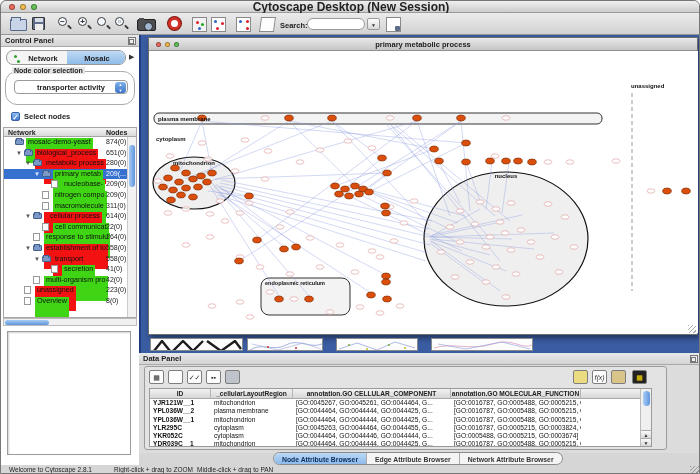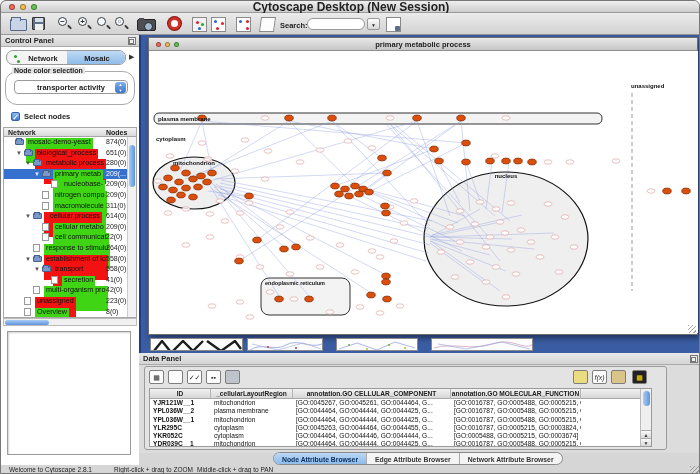--- a/index.html
+++ b/index.html
@@ -240,25 +240,20 @@
           <div class="tree-row">
             <span class="tw-file" style="left: 38px;"></span>
             <span class="tw-chip green" style="left: 49px;">macromolecule</span>
             <span class="tw-count">311(0)</span>
           </div>
           <div class="tree-row">
             <span class="tw-exp" style="left: 21px;">▼</span>
             <span class="tw-folder" style="left: 29px;"></span>
             <span class="tw-chip red" style="left: 40px; padding-left: 6px;">cellular process</span>
             <span class="tw-count">614(0)</span>
-          </div>
-          <div class="tree-row">
-            <span class="tw-file" style="left: 38px;"></span>
-            <span class="tw-chip green" style="left: 49px;">cellular metabo</span>
-            <span class="tw-count">209(0)</span>
           </div>
           <div class="tree-row">
             <span class="tw-file" style="left: 38px;"></span>
             <span class="tw-chip green" style="left: 49px;">cell communicat</span>
             <span class="tw-count">22(0)</span>
           </div>
           <div class="tree-row">
             <span class="tw-file" style="left: 29px;"></span>
             <span class="tw-chip green" style="left: 40px;">response to stimulu</span>
             <span class="tw-count">264(0)</span>

